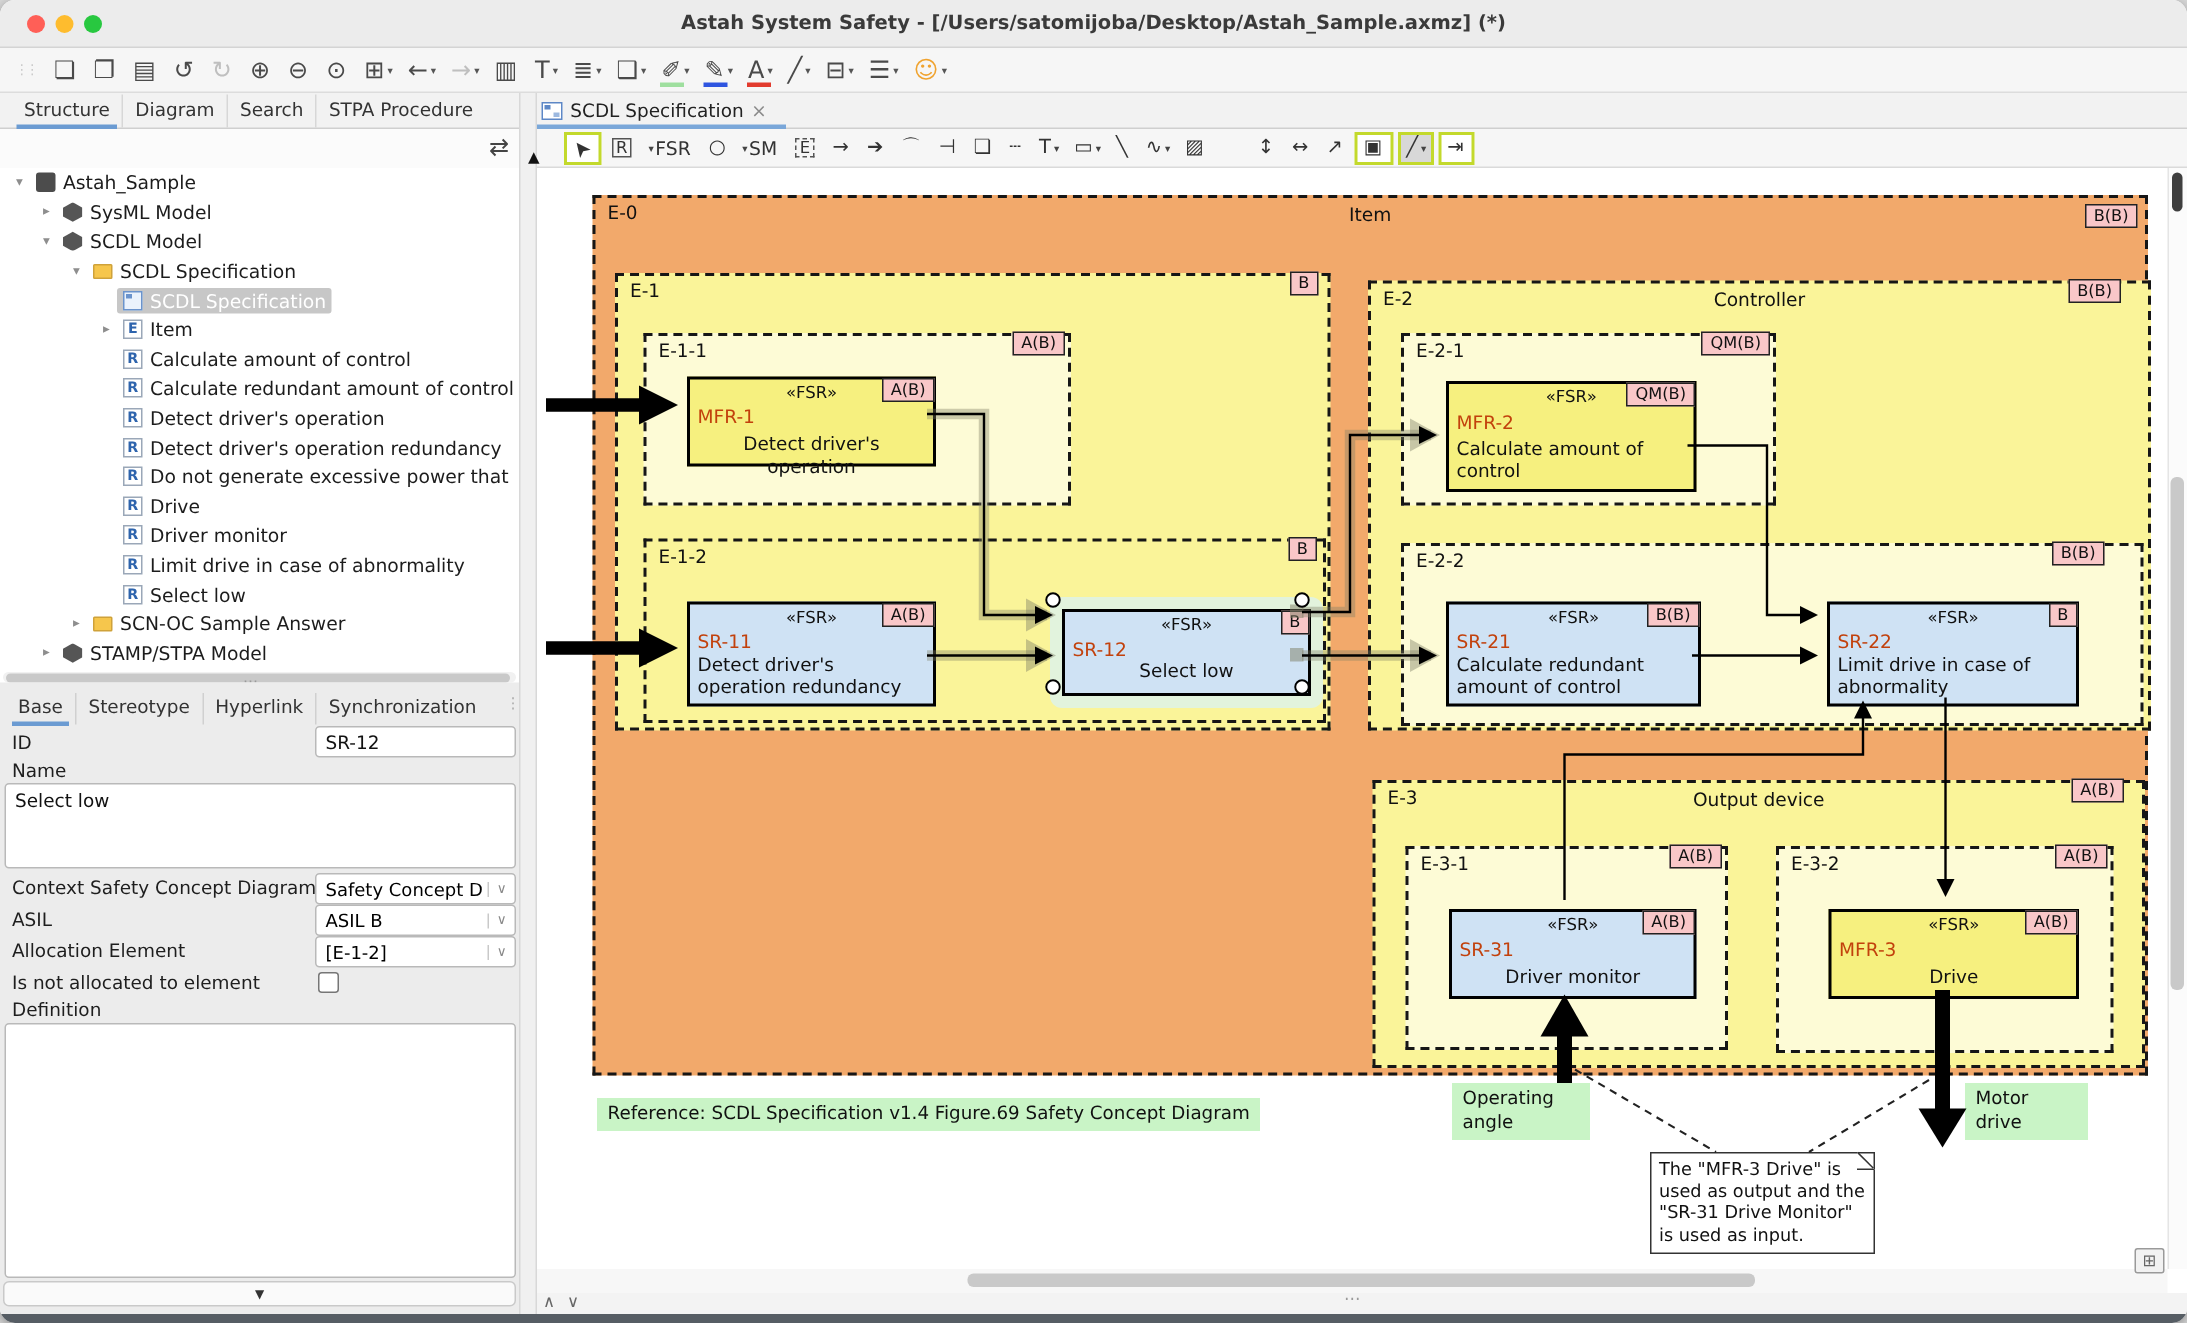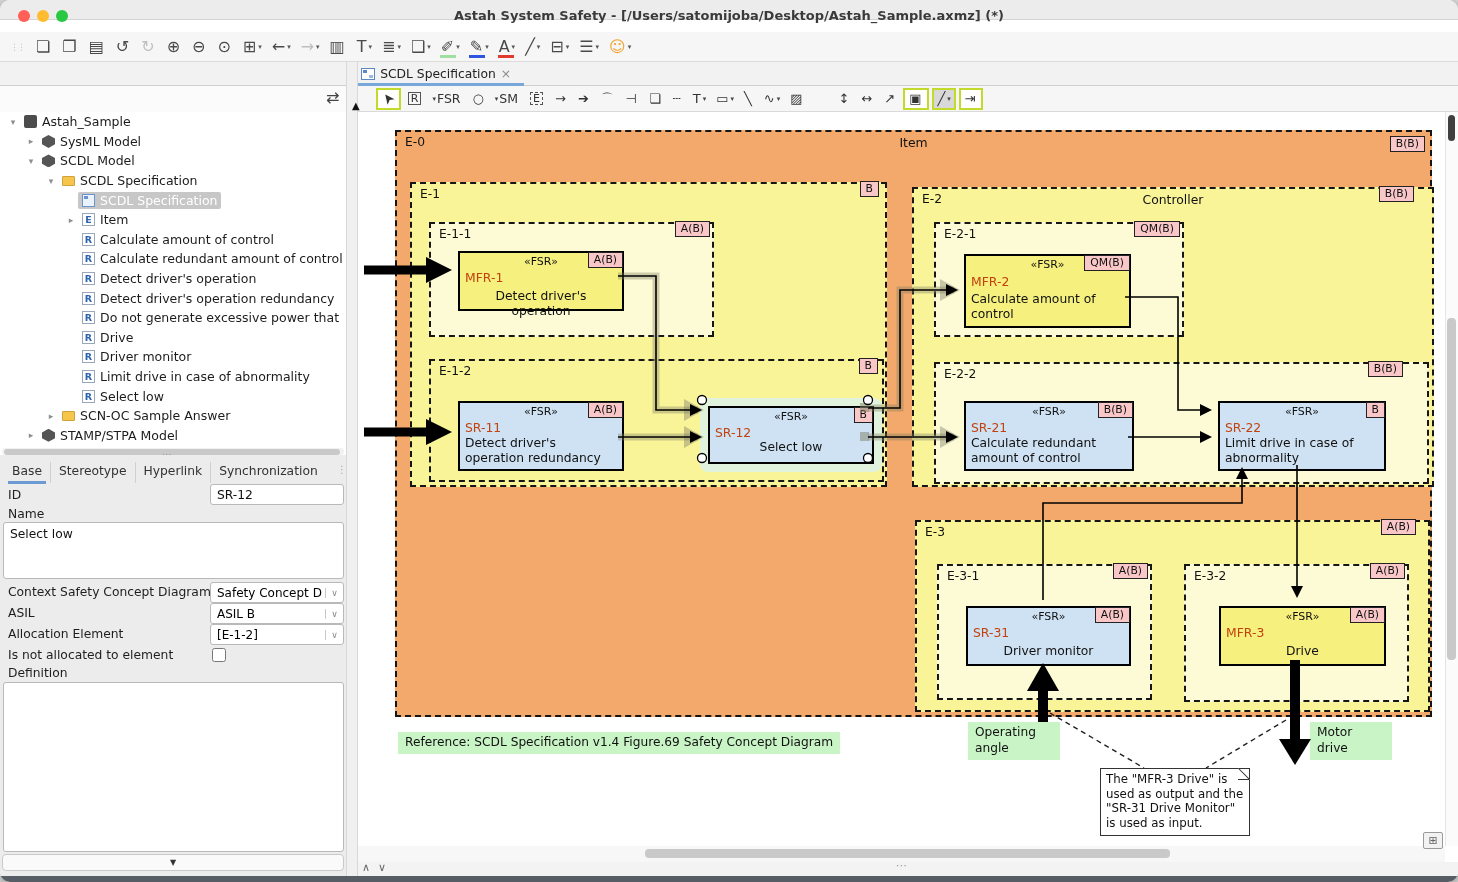--- a/index.html
+++ b/index.html
@@ -3,21 +3,21 @@
 <meta charset="utf-8">
 <style>
   * { margin:0; padding:0; box-sizing:border-box; }
   html,body { background:#d8d8d8; }
   body { font-family:"DejaVu Sans","Liberation Sans",sans-serif; }
   .app { position:relative; width:1458px; height:882px; background:#fff; overflow:hidden;
          border-radius:10px; box-shadow:0 2px 8px rgba(0,0,0,.35); }
   .abs { position:absolute; }
 
   
-  .titlebar { left:0; top:0; width:1458px; height:20px; background:#ececec; border-bottom:1px solid #d4d4d4; }
+  .titlebar { left:0; top:0; width:1458px; height:32px; background:#ececec; border-bottom:1px solid #d4d4d4; }
   .tl-dot { top:10px; width:12px; height:12px; border-radius:50%; }
   .title { left:0; right:0; top:8px; text-align:center; font-size:13px; font-weight:bold; color:#3a3a3a; }
 
   
   .maintb { left:0; top:32px; width:1458px; height:30px; background:#f6f6f6; border-bottom:1px solid #dcdcdc;
             display:flex; align-items:center; padding-left:10px; gap:2px; }
   .grip { color:#c9c9c9; font-size:9px; letter-spacing:-2px; margin-right:6px; }
   .mtb { position:relative; display:inline-flex; align-items:center; height:26px; padding:0 4px; color:#4a4a4a; }
   .mtb .g { font-size:16px; line-height:1; }
   .mtb .caret { font-size:7px; color:#555; margin-left:2px; }
@@ -251,20 +251,30 @@
       </span>
 
       <span class="mtb" data-accent="orange">
         <span class="g">☺</span>
         <span class="caret">▾</span>
       </span>
     </div>
 
   <div class="abs tabstrip"></div>
 
+  <div class="abs lefttabs">
+
+      <span class="ltab" data-active="true">Structure</span>
+
+      <span class="ltab">Diagram</span>
+
+      <span class="ltab">Search</span>
+
+      <span class="ltab">STPA Procedure</span>
+    </div>
 
   <div class="abs ctabarea">
     <span class="chev-ui" style="margin-left:2px">‹</span>
     <span class="ctab">
       <span class="dgicon"></span>
       <span>SCDL Specification</span>
       <span style="color:#8a8a8a">×</span>
     </span>
   </div>
   <div class="abs ctab-underline"></div>
@@ -691,20 +701,21 @@
             <span class="st">«FSR»</span>
             <span class="bid">SR-22</span>
             <span class="nm">Limit drive in case of abnormality</span>
             <span class="badge" style="top:-1px;right:-1px">B</span>
           </div>
         </div>
       </div>
 
       <div class="ebox" style="left:518px;top:388px;width:515px;height:192px;background:#faf499">
         <span class="eid">E-3</span>
+        <span class="ename">Output device</span>
         <span class="badge" style="top:-3px;right:12px">A(B)</span>
 
         <div class="ebox" style="left:20px;top:42px;width:215px;height:136px;background:#fdfbd6">
           <span class="eid">E-3-1</span>
           <span class="badge" style="top:-3px;right:2px">A(B)</span>
           <div class="blk" style="left:27px;top:40px;width:165px;height:60px;background:#cfe2f4">
             <span class="st">«FSR»</span>
             <span class="bid">SR-31</span>
             <span class="nm c">Driver monitor</span>
             <span class="badge" style="top:-1px;right:-1px">A(B)</span>

